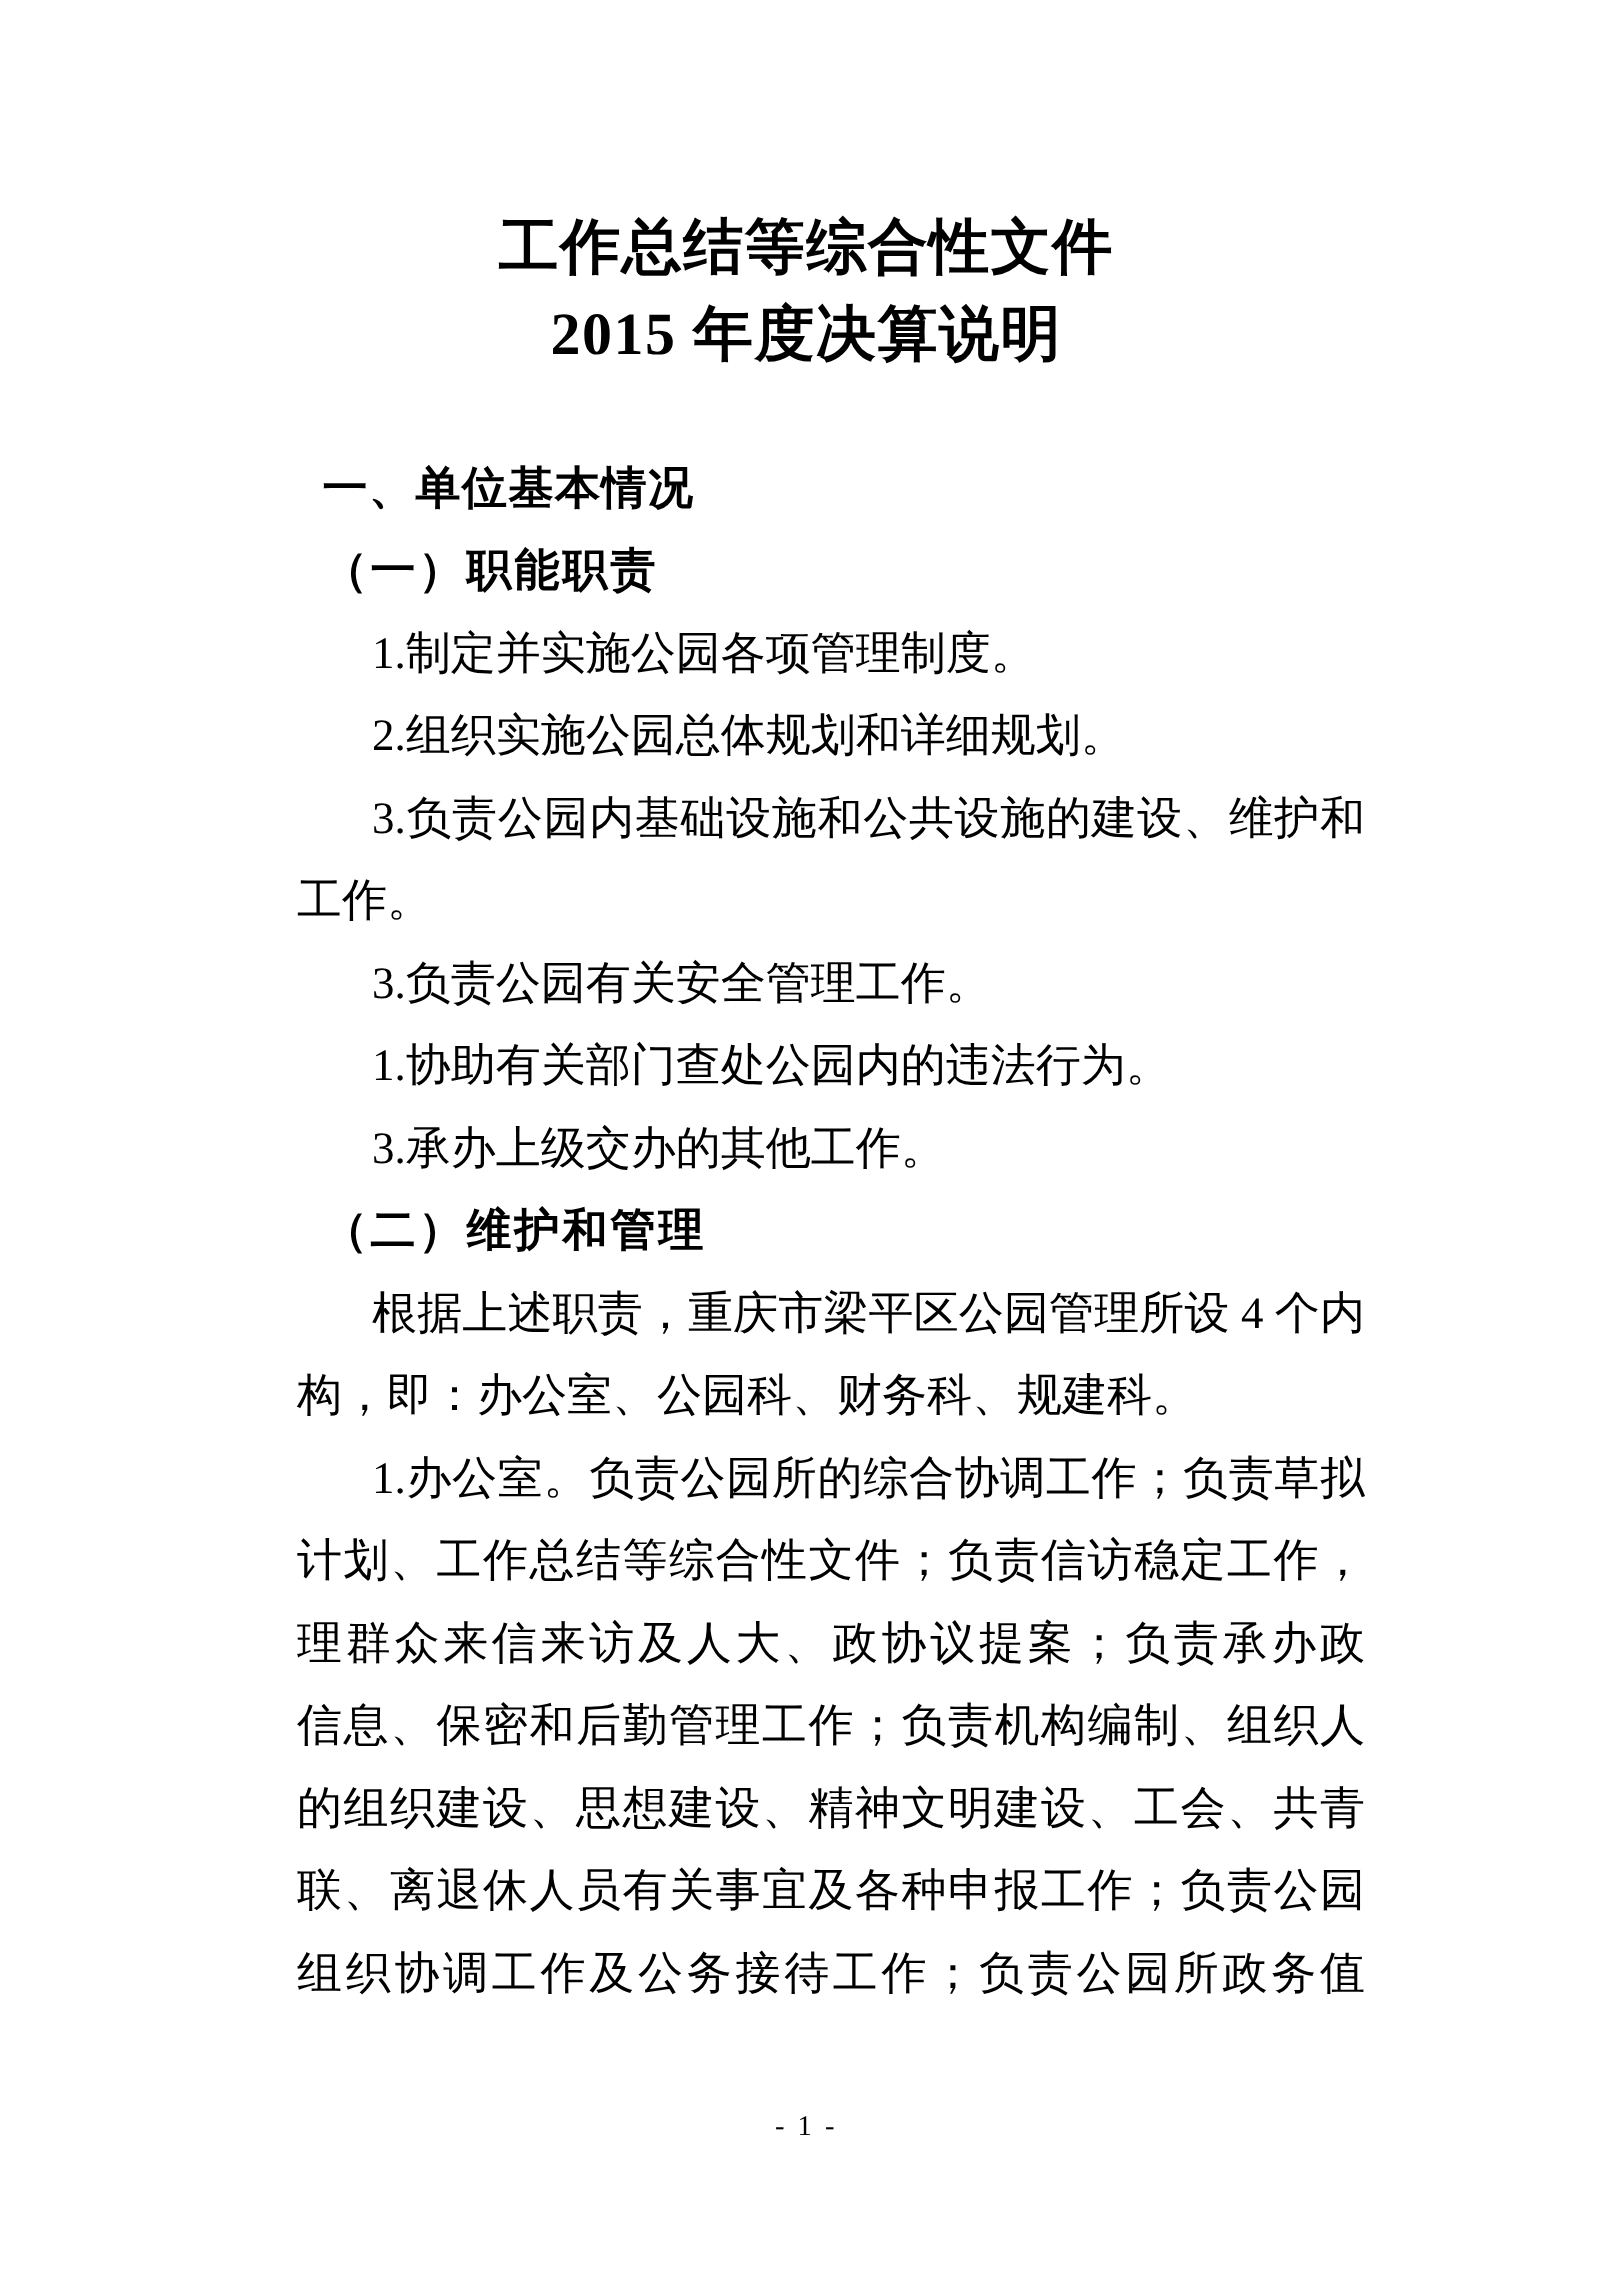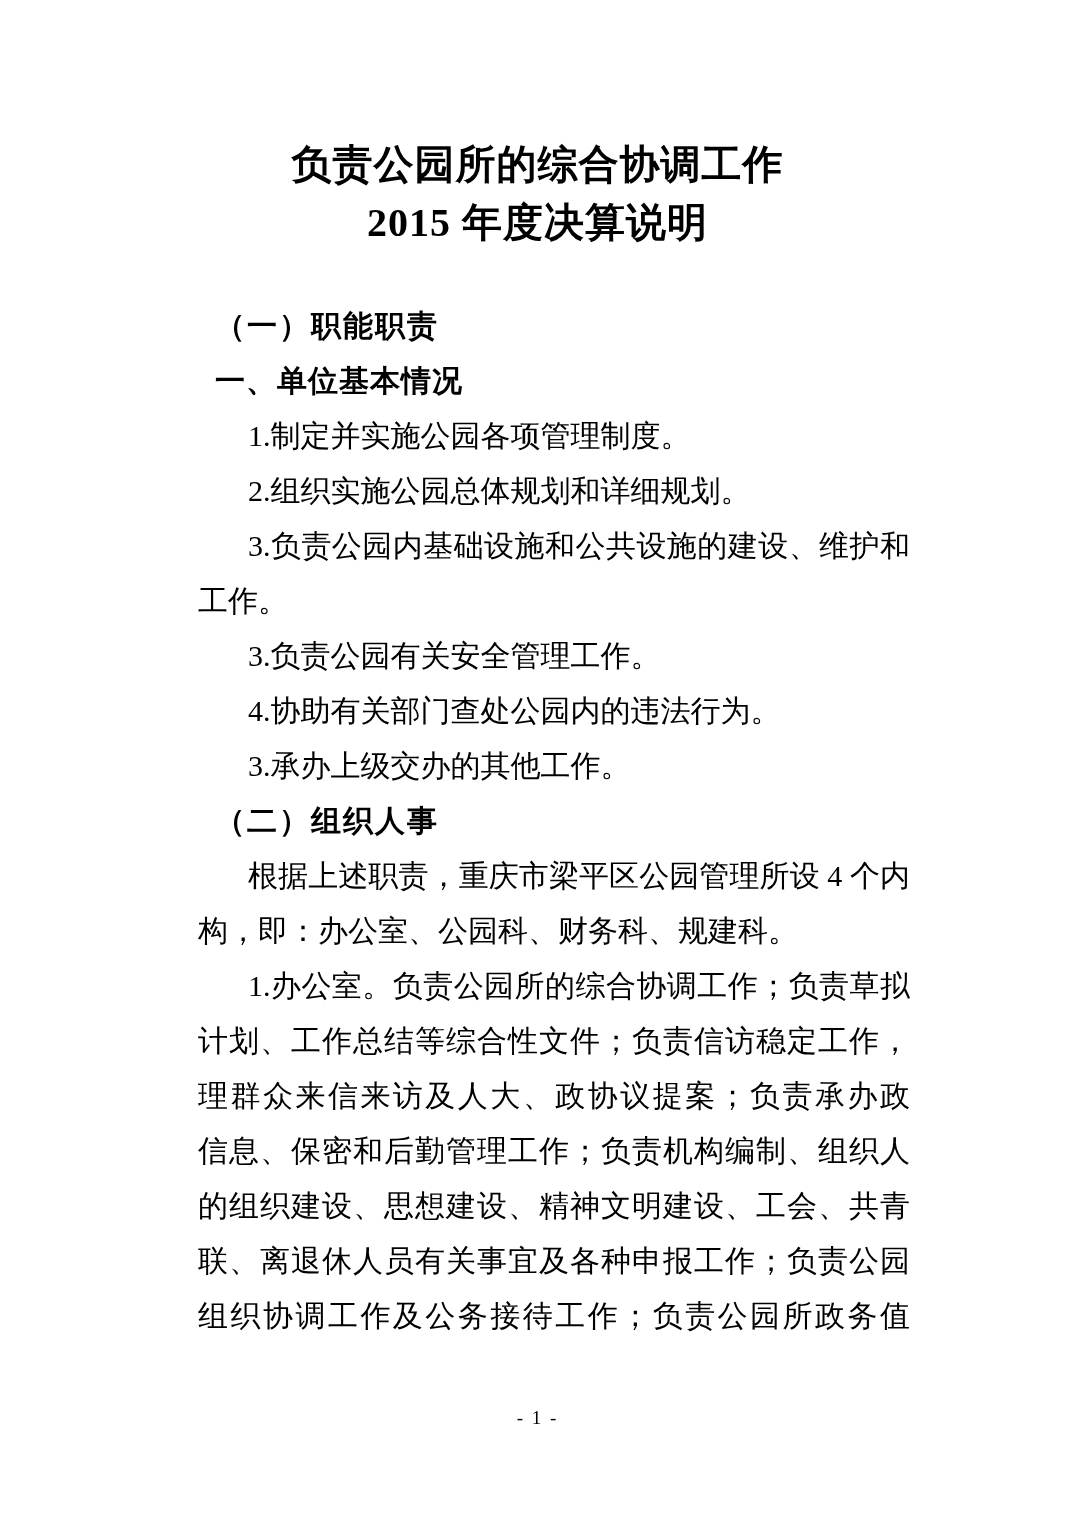--- a/index.html
+++ b/index.html
@@ -77,35 +77,35 @@
     font-family: "Liberation Serif", serif;
     letter-spacing: 2px;
   }
 </style>
 </head>
 <body>
 
 <div class="page">
 
   <div class="title-block">
-    <div class="title-line">负责公园所的综合协调工作</div>
+    <div class="title-line">工作总结等综合性文件</div>
     <div class="title-line">2015 年度决算说明</div>
   </div>
 
   <div class="content">
+      <div class="line line-heading1 indent">一、单位基本情况</div>
       <div class="line line-heading2 indent">（一）职能职责</div>
-      <div class="line line-heading1 indent">一、单位基本情况</div>
       <div class="line line-body indent">1.制定并实施公园各项管理制度。</div>
       <div class="line line-body indent">2.组织实施公园总体规划和详细规划。</div>
       <div class="line line-body indent justify">3.负责公园内基础设施和公共设施的建设、维护和管理</div>
       <div class="line line-body">工作。</div>
       <div class="line line-body indent">3.负责公园有关安全管理工作。</div>
-      <div class="line line-body indent">4.协助有关部门查处公园内的违法行为。</div>
+      <div class="line line-body indent">1.协助有关部门查处公园内的违法行为。</div>
       <div class="line line-body indent">3.承办上级交办的其他工作。</div>
-      <div class="line line-heading2 indent">（二）组织人事</div>
+      <div class="line line-heading2 indent">（二）维护和管理</div>
       <div class="line line-body indent justify">根据上述职责，重庆市梁平区公园管理所设 4 个内设机</div>
       <div class="line line-body">构，即：办公室、公园科、财务科、规建科。</div>
       <div class="line line-body indent justify">1.办公室。负责公园所的综合协调工作；负责草拟工作</div>
       <div class="line line-body justify">计划、工作总结等综合性文件；负责信访稳定工作，牵头办</div>
       <div class="line line-body justify">理群众来信来访及人大、政协议提案；负责承办政务、文秘、</div>
       <div class="line line-body justify">信息、保密和后勤管理工作；负责机构编制、组织人事、党</div>
       <div class="line line-body justify">的组织建设、思想建设、精神文明建设、工会、共青团、妇</div>
       <div class="line line-body justify">联、离退休人员有关事宜及各种申报工作；负责公园所会务</div>
       <div class="line line-body justify">组织协调工作及公务接待工作；负责公园所政务值班、车辆</div>
     </div>

